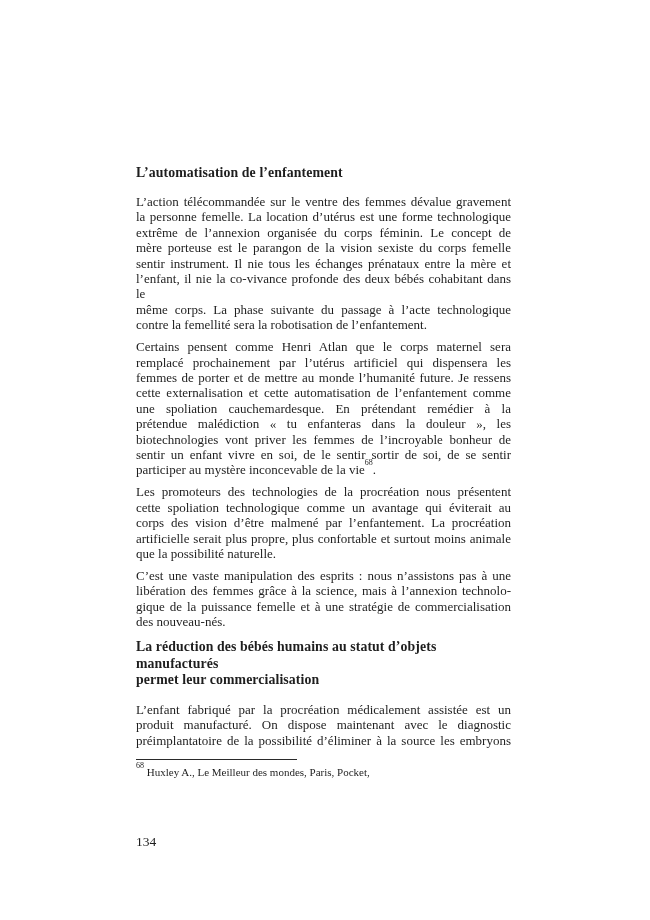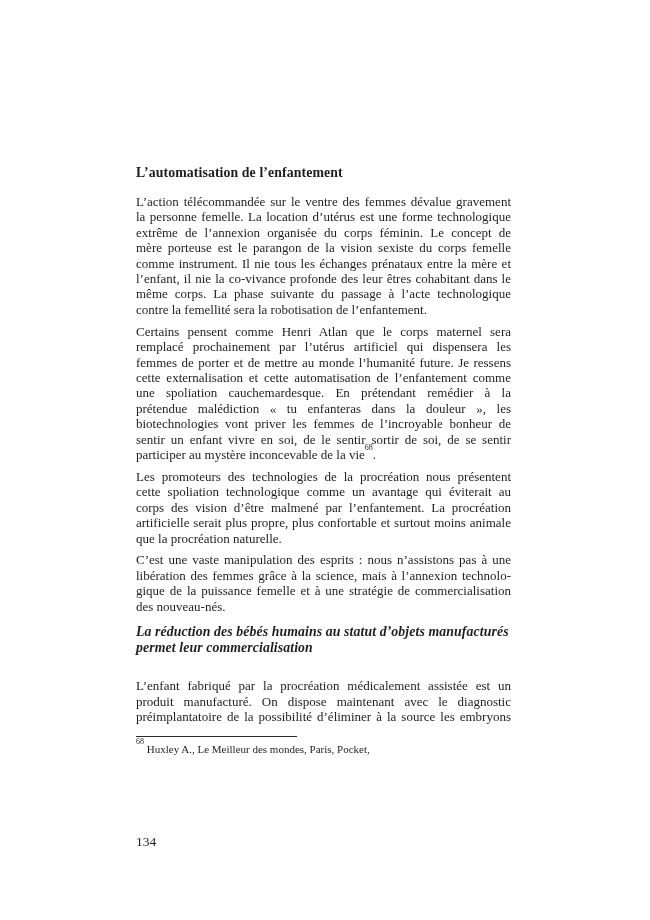--- a/index.html
+++ b/index.html
@@ -30,22 +30,21 @@
     line-height: 16px;
     letter-spacing: 0.1px;
     margin-bottom: 13px;
   }
   .heading2 {
     font-weight: 700;
     font-size: 13.8px;
     line-height: 16.2px;
     letter-spacing: 0.1px;
     margin-top: 10px;
-    margin-bottom: 22px;
-    font-style: italic;
+    margin-bottom: 14px;
   }
   .para {
     font-size: 13px;
     line-height: 15.4px;
     margin-bottom: 6.5px;
   }
   .line { text-align: left; }
   .line.j {
     text-align: justify;
     text-align-last: justify;
@@ -82,22 +81,22 @@
 <div class="page">
   <div class="text-column">
 
     <div class="heading">L’automatisation de l’enfantement</div>
 
     <div class="para">
       <div class="line j">L’action télécommandée sur le ventre des femmes dévalue gravement</div>
       <div class="line j">la personne femelle. La location d’utérus est une forme technologique</div>
       <div class="line j">extrême de l’annexion organisée du corps féminin. Le concept de</div>
       <div class="line j">mère porteuse est le parangon de la vision sexiste du corps femelle</div>
-      <div class="line j">comme instrument. Il nie tous les échanges prénataux entre la mère et</div>
-      <div class="line j">l’enfant, il nie la co-vivance profonde des leur êtres cohabitant dans le</div>
+      <div class="line j">sentir instrument. Il nie tous les échanges prénataux entre la mère et</div>
+      <div class="line j">l’enfant, il nie la co-vivance profonde des deux bébés cohabitant dans le</div>
       <div class="line j">même corps. La phase suivante du passage à l’acte technologique</div>
       <div class="line">contre la femellité sera la robotisation de l’enfantement.</div>
     </div>
 
     <div class="para">
       <div class="line j">Certains pensent comme Henri Atlan que le corps maternel sera</div>
       <div class="line j">remplacé prochainement par l’utérus artificiel qui dispensera les</div>
       <div class="line j">femmes de porter et de mettre au monde l’humanité future. Je ressens</div>
       <div class="line j">cette externalisation et cette automatisation de l’enfantement comme</div>
       <div class="line j">une spoliation cauchemardesque. En prétendant remédier à la</div>
@@ -105,21 +104,21 @@
       <div class="line j">biotechnologies vont priver les femmes de l’incroyable bonheur de</div>
       <div class="line j">sentir un enfant vivre en soi, de le sentir sortir de soi, de se sentir</div>
       <div class="line"><span>participer au mystère inconcevable de la vie</span><sup class="fn-ref">68</sup><span>.</span></div>
     </div>
 
     <div class="para">
       <div class="line j">Les promoteurs des technologies de la procréation nous présentent</div>
       <div class="line j">cette spoliation technologique comme un avantage qui éviterait au</div>
       <div class="line j">corps des vision d’être malmené par l’enfantement. La procréation</div>
       <div class="line j">artificielle serait plus propre, plus confortable et surtout moins animale</div>
-      <div class="line">que la procréation naturelle.</div>
+      <div class="line">que la possibilité naturelle.</div>
     </div>
 
     <div class="para">
       <div class="line j">C’est une vaste manipulation des esprits : nous n’assistons pas à une</div>
       <div class="line j">libération des femmes grâce à la science, mais à l’annexion technolo-</div>
       <div class="line j">gique de la puissance femelle et à une stratégie de commercialisation</div>
       <div class="line">des nouveau-nés.</div>
     </div>
 
     <div class="heading2">

